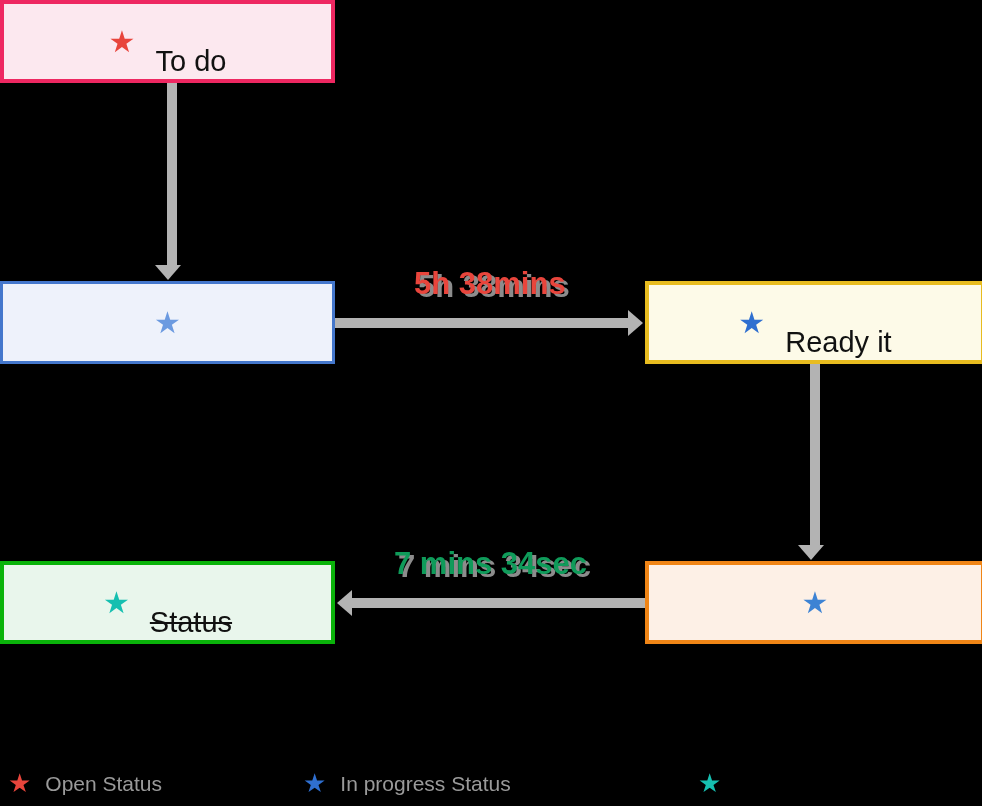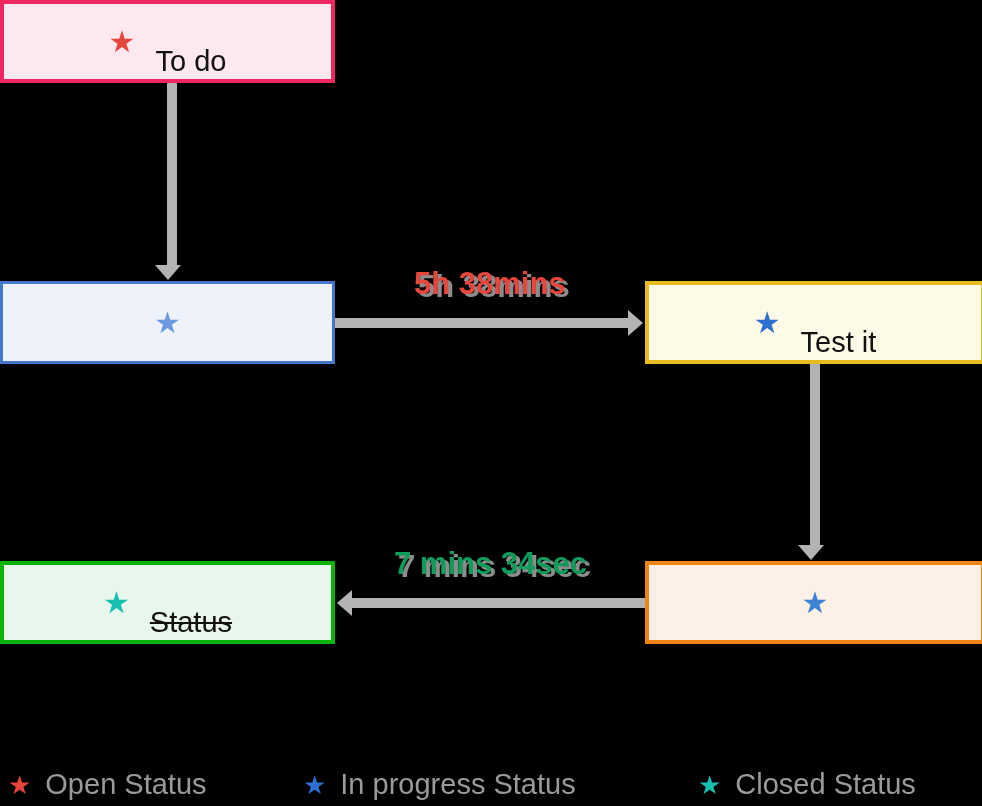--- a/index.html
+++ b/index.html
@@ -133,21 +133,21 @@
     height: 36px;
   }
   .legend-item {
     position: absolute;
     display: flex;
     align-items: center;
     gap: 14px;
     white-space: nowrap;
   }
   .legend-text {
-    font-size: 29px;
+    font-size: 21px;
     color: #9a9a9a;
     font-family: "Liberation Sans", sans-serif;
     line-height: 1;
   }
   .legend-star {
     font-size: 26px;
     line-height: 1;
     display: inline-block;
   }
   #legend-open { left: 8px; top: 0px; }
@@ -185,21 +185,21 @@
     <span class="star" style="color:#e8453c;">★</span>
     <span class="node-label">To do</span>
   </div>
 
   <div class="node" id="node-inprogress">
     <span class="star" style="color:#6b9ae0;">★</span>
   </div>
 
   <div class="node" id="node-testit">
     <span class="star" style="color:#2f6fd0;">★</span>
-    <span class="node-label">Test it</span>
+    <span class="node-label">Ready it</span>
   </div>
 
   <div class="node" id="node-readytoship">
     <span class="star" style="color:#3d83d4;">★</span>
   </div>
 
   <div class="node" id="node-shipped">
     <span class="star" style="color:#16bfb0;">★</span>
     <span class="node-label strike">Status</span>
   </div>
@@ -211,18 +211,17 @@
       <span class="legend-text">Open Status</span>
     </div>
 
     <div class="legend-item" id="legend-inprogress">
       <span class="legend-star" style="color:#2f6fd0;">★</span>
       <span class="legend-text">In progress Status</span>
     </div>
 
     <div class="legend-item" id="legend-closed">
       <span class="legend-star" style="color:#16bfb0;">★</span>
-      <span class="legend-text">Closed Status</span>
     </div>
 
   </div>
 
 </div>
 
 </body></html>

